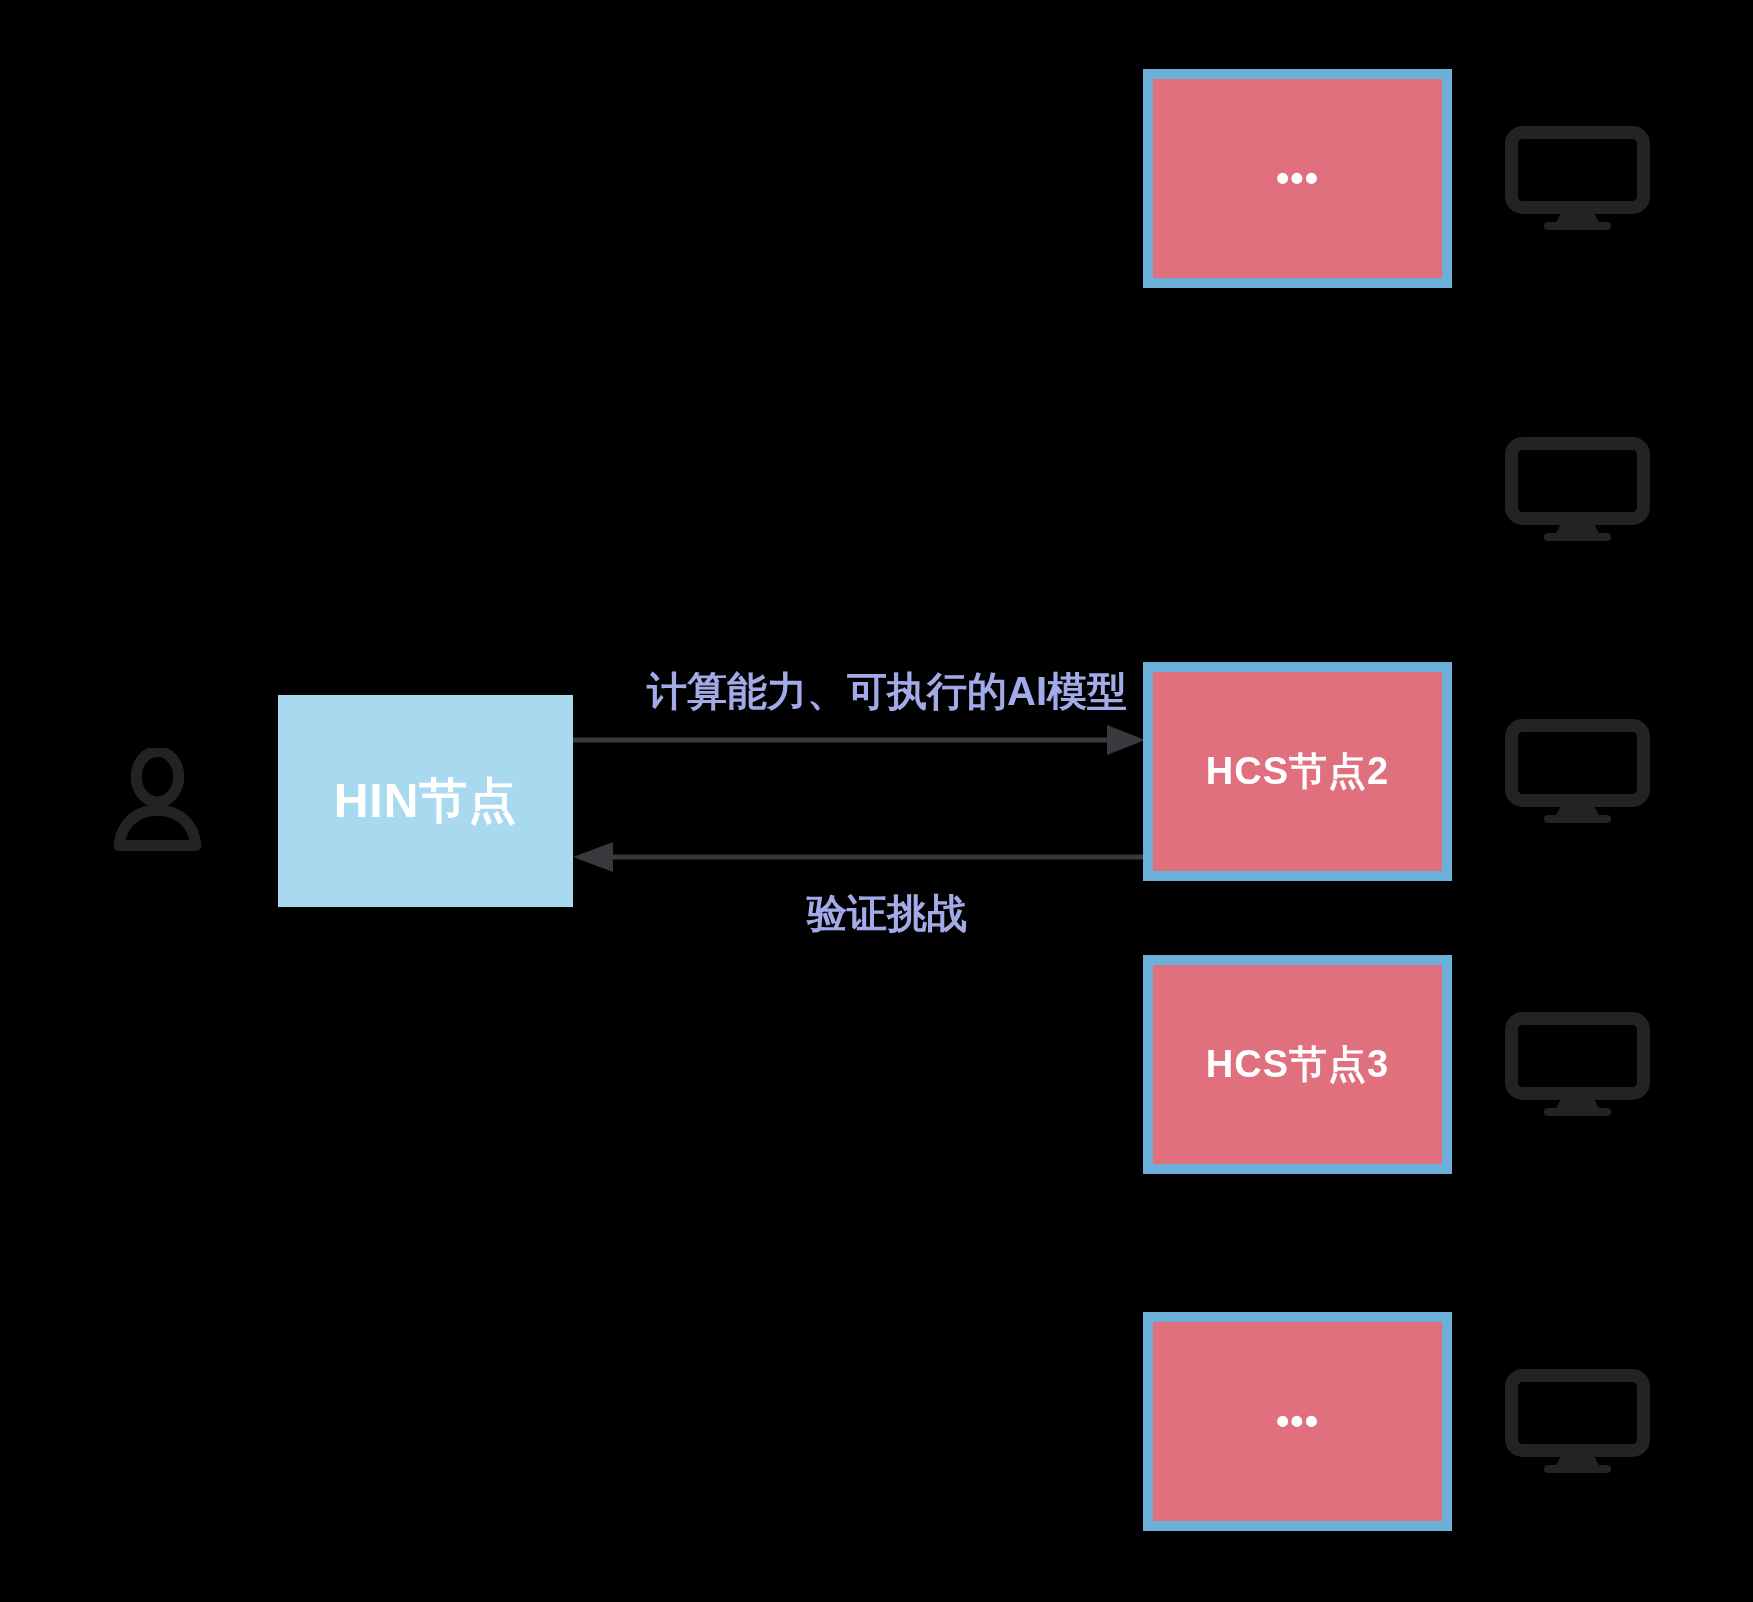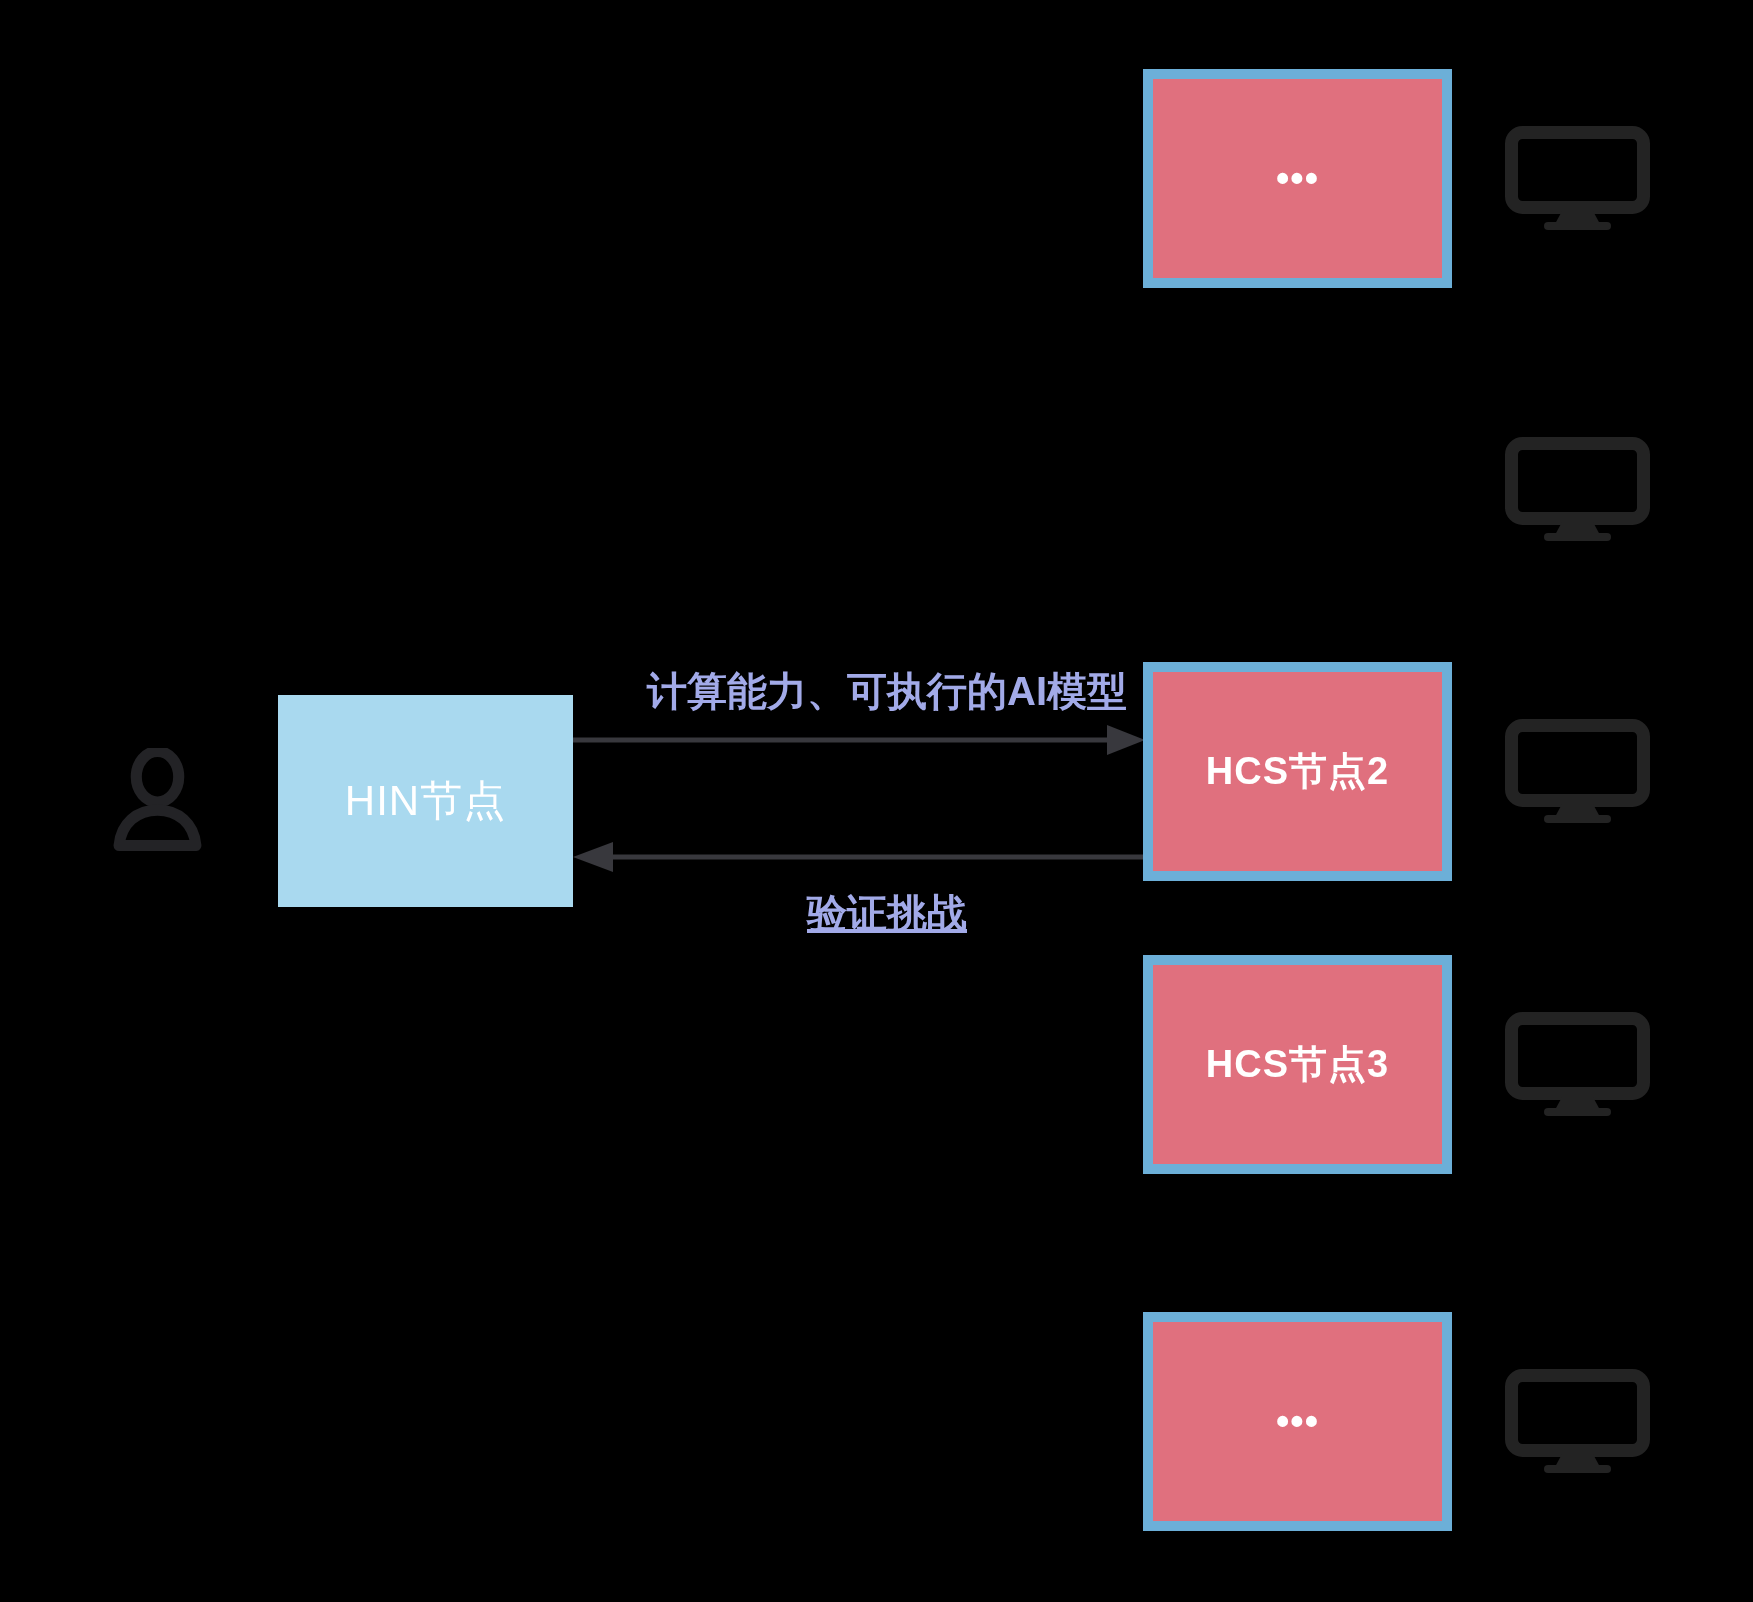--- a/index.html
+++ b/index.html
@@ -33,22 +33,22 @@
     top: 695px;
     width: 295px;
     height: 212px;
     background: var(--hin-fill, #a9d9ef);
     display: flex;
     align-items: center;
     justify-content: center;
   }
   .hin-box .label {
     color: var(--hin-text, #ffffff);
-    font-size: 42px;
-    font-weight: normal;
+    font-size: 48px;
+    font-weight: bold;
     letter-spacing: 1px;
   }
 
   
   .flow-arrow {
     position: absolute;
     overflow: visible;
   }
   .flow-arrow line { stroke: var(--flow-line, #38383d); stroke-width: 5; }
   .flow-arrow polygon { fill: var(--flow-line, #38383d); }
@@ -59,21 +59,21 @@
     position: absolute;
     left: 601px;
     width: 572px;
     text-align: center;
     color: var(--flow-label, #a2aae8);
     font-size: 40px;
     font-weight: bold;
     white-space: nowrap;
   }
   .flow-label.request  { top: 664px; }
-  .flow-label.response { top: 886px; text-decoration: underline; }
+  .flow-label.response { top: 886px; }
 
   
   .node-row {
     position: absolute;
     left: 0;
     width: 100%;
     height: 219px;
   }
   .hcs-box {
     position: absolute;

